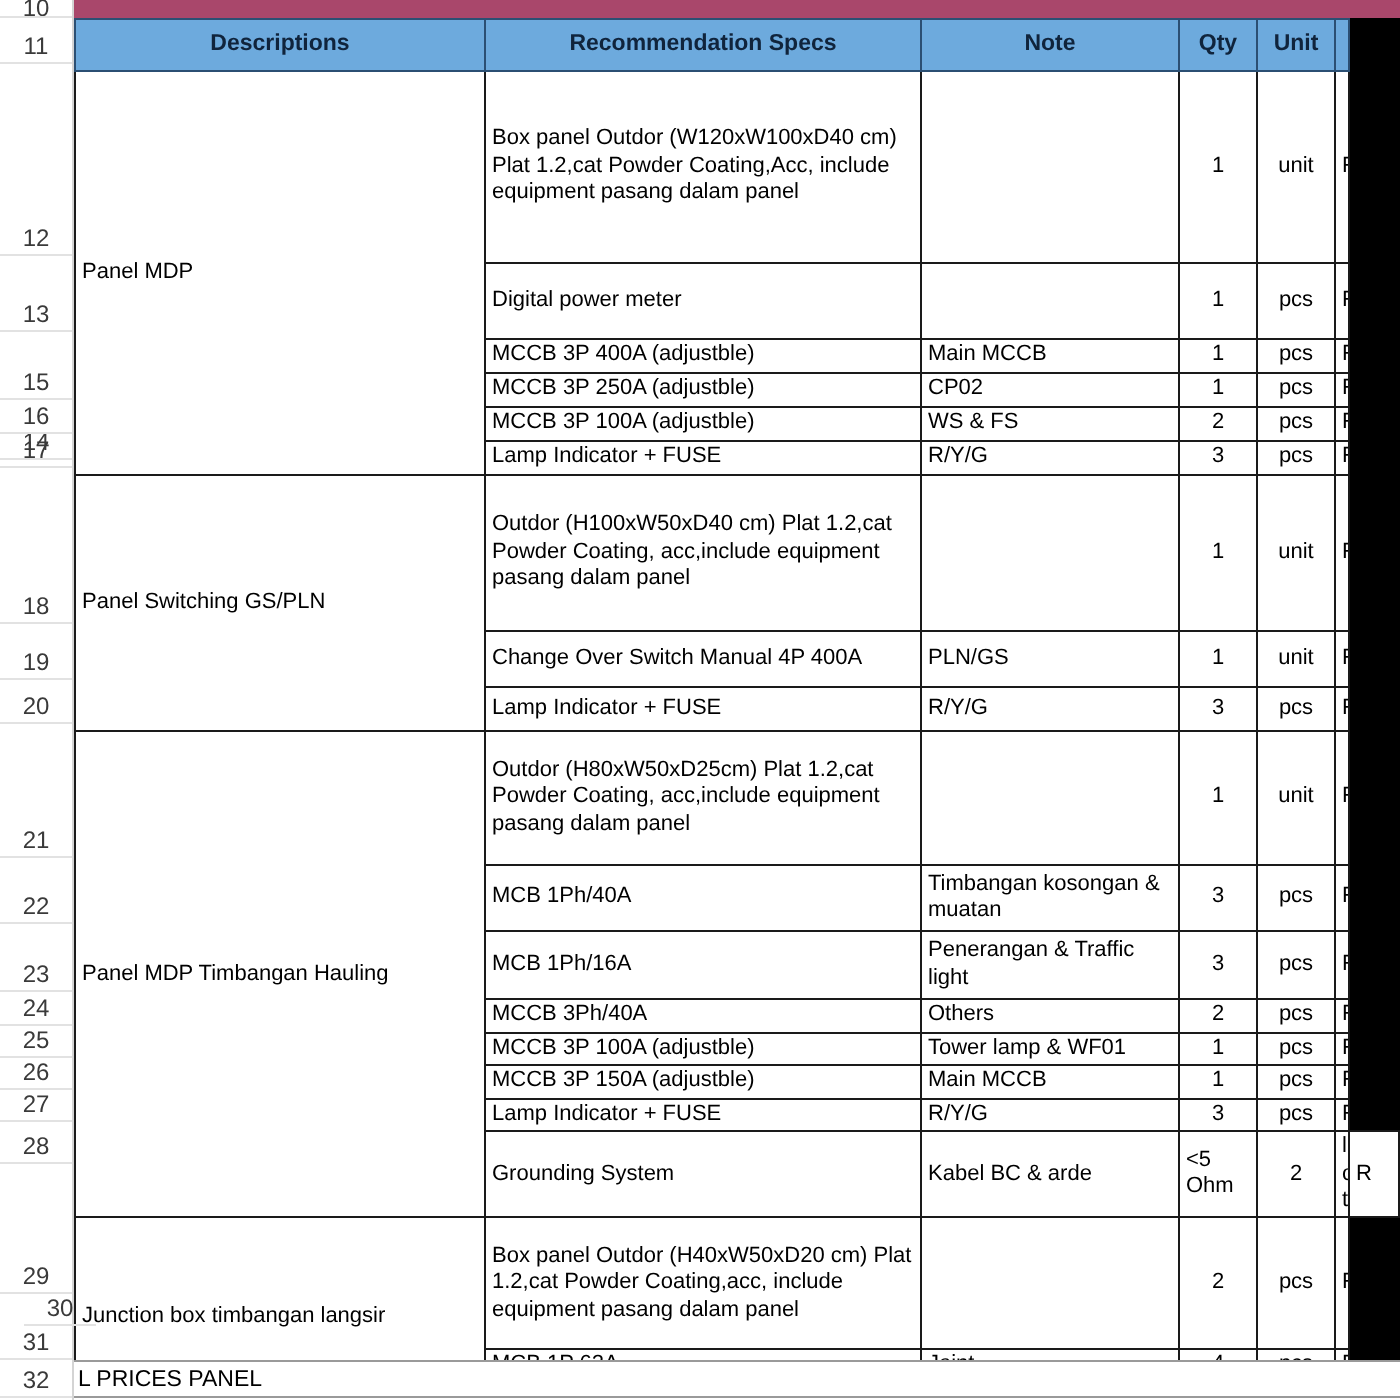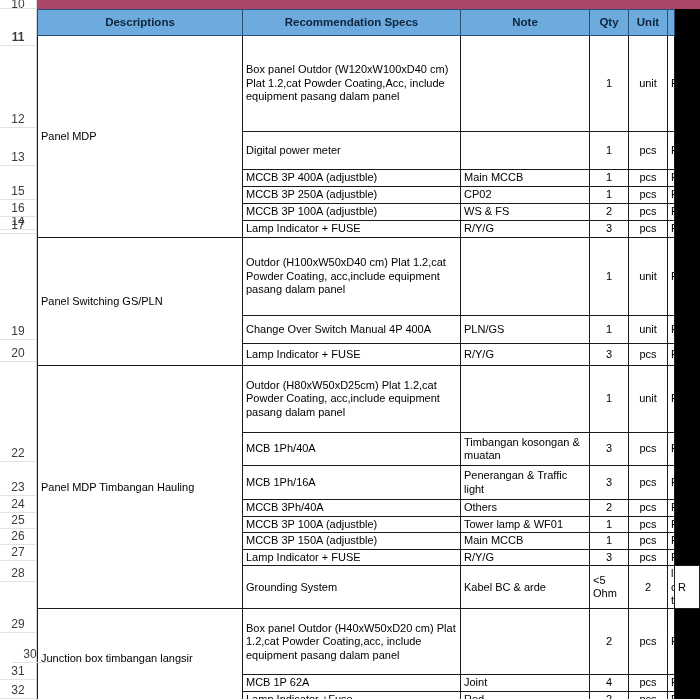--- a/index.html
+++ b/index.html
@@ -158,37 +158,39 @@
     line-height: 9px;
   }
 </style>
 </head>
 <body>
 
 <div id="sheet">
 
   <div class="gutter">
     <div class="gutter-top-stub">10</div>
-  <div class="gutter-cell" style="top: 23px; height: 23px; font-weight: bold;">11</div>
+  <div class="gutter-cell" style="top: 9px; height: 23px;">11</div>
       <div class="gutter-cell" style="top: 32px; height: 96px;">12</div>
       <div class="gutter-cell" style="top: 128px; height: 38px;">13</div>
       <div class="gutter-cell" style="top: 166px; height: 17px; margin-top: 47px;">14</div>
       <div class="gutter-cell" style="top: 183px; height: 17px;">15</div>
       <div class="gutter-cell" style="top: 200px; height: 17px;">16</div>
       <div class="gutter-cell" style="top: 217px; height: 17px;">17</div>
+      <div class="gutter-cell" style="top: 234px; height: 78px;">18</div>
       <div class="gutter-cell" style="top: 312px; height: 28px;">19</div>
       <div class="gutter-cell" style="top: 340px; height: 22px;">20</div>
+      <div class="gutter-cell" style="top: 362px; height: 67px;">21</div>
       <div class="gutter-cell" style="top: 429px; height: 33px;">22</div>
       <div class="gutter-cell" style="top: 462px; height: 34px;">23</div>
       <div class="gutter-cell" style="top: 496px; height: 17px;">24</div>
       <div class="gutter-cell" style="top: 513px; height: 16px;">25</div>
       <div class="gutter-cell" style="top: 529px; height: 16px;">26</div>
       <div class="gutter-cell" style="top: 545px; height: 16px;">27</div>
       <div class="gutter-cell" style="top: 533px; height: 20px; margin-top: 29px;">28</div>
-      <div class="gutter-cell" style="top: 567px; height: 66px;">29</div>
+      <div class="gutter-cell" style="top: 581px; height: 66px;">29</div>
       <div class="gutter-cell" style="top: 647px; height: 16px; margin-left: 12px;">30</div>
       <div class="gutter-cell" style="top: 663px; height: 17px;">31</div>
       <div class="gutter-cell" style="top: 680px; height: 19px;">32</div>
     </div>
 
   <div class="maroon-band"></div>
 
   <div class="grid">
     <table class="tbl">
       <colgroup>
@@ -352,15 +354,18 @@
             <td class="c-spec mid">Lamp Indicator +Fuse</td>
             <td class="c-note mid">Red</td>
             <td class="c-qty num mid">2</td>
             <td class="c-unit num mid">pcs</td>
             <td class="c-price mid">R</td>
           </tr>
         </tbody>
     </table>
   </div>
 
+  <div class="footer-row">
+    <span>L PRICES PANEL</span>
+  </div>
   <div class="below-strip"></div>
 
 </div>
 
 </body></html>

